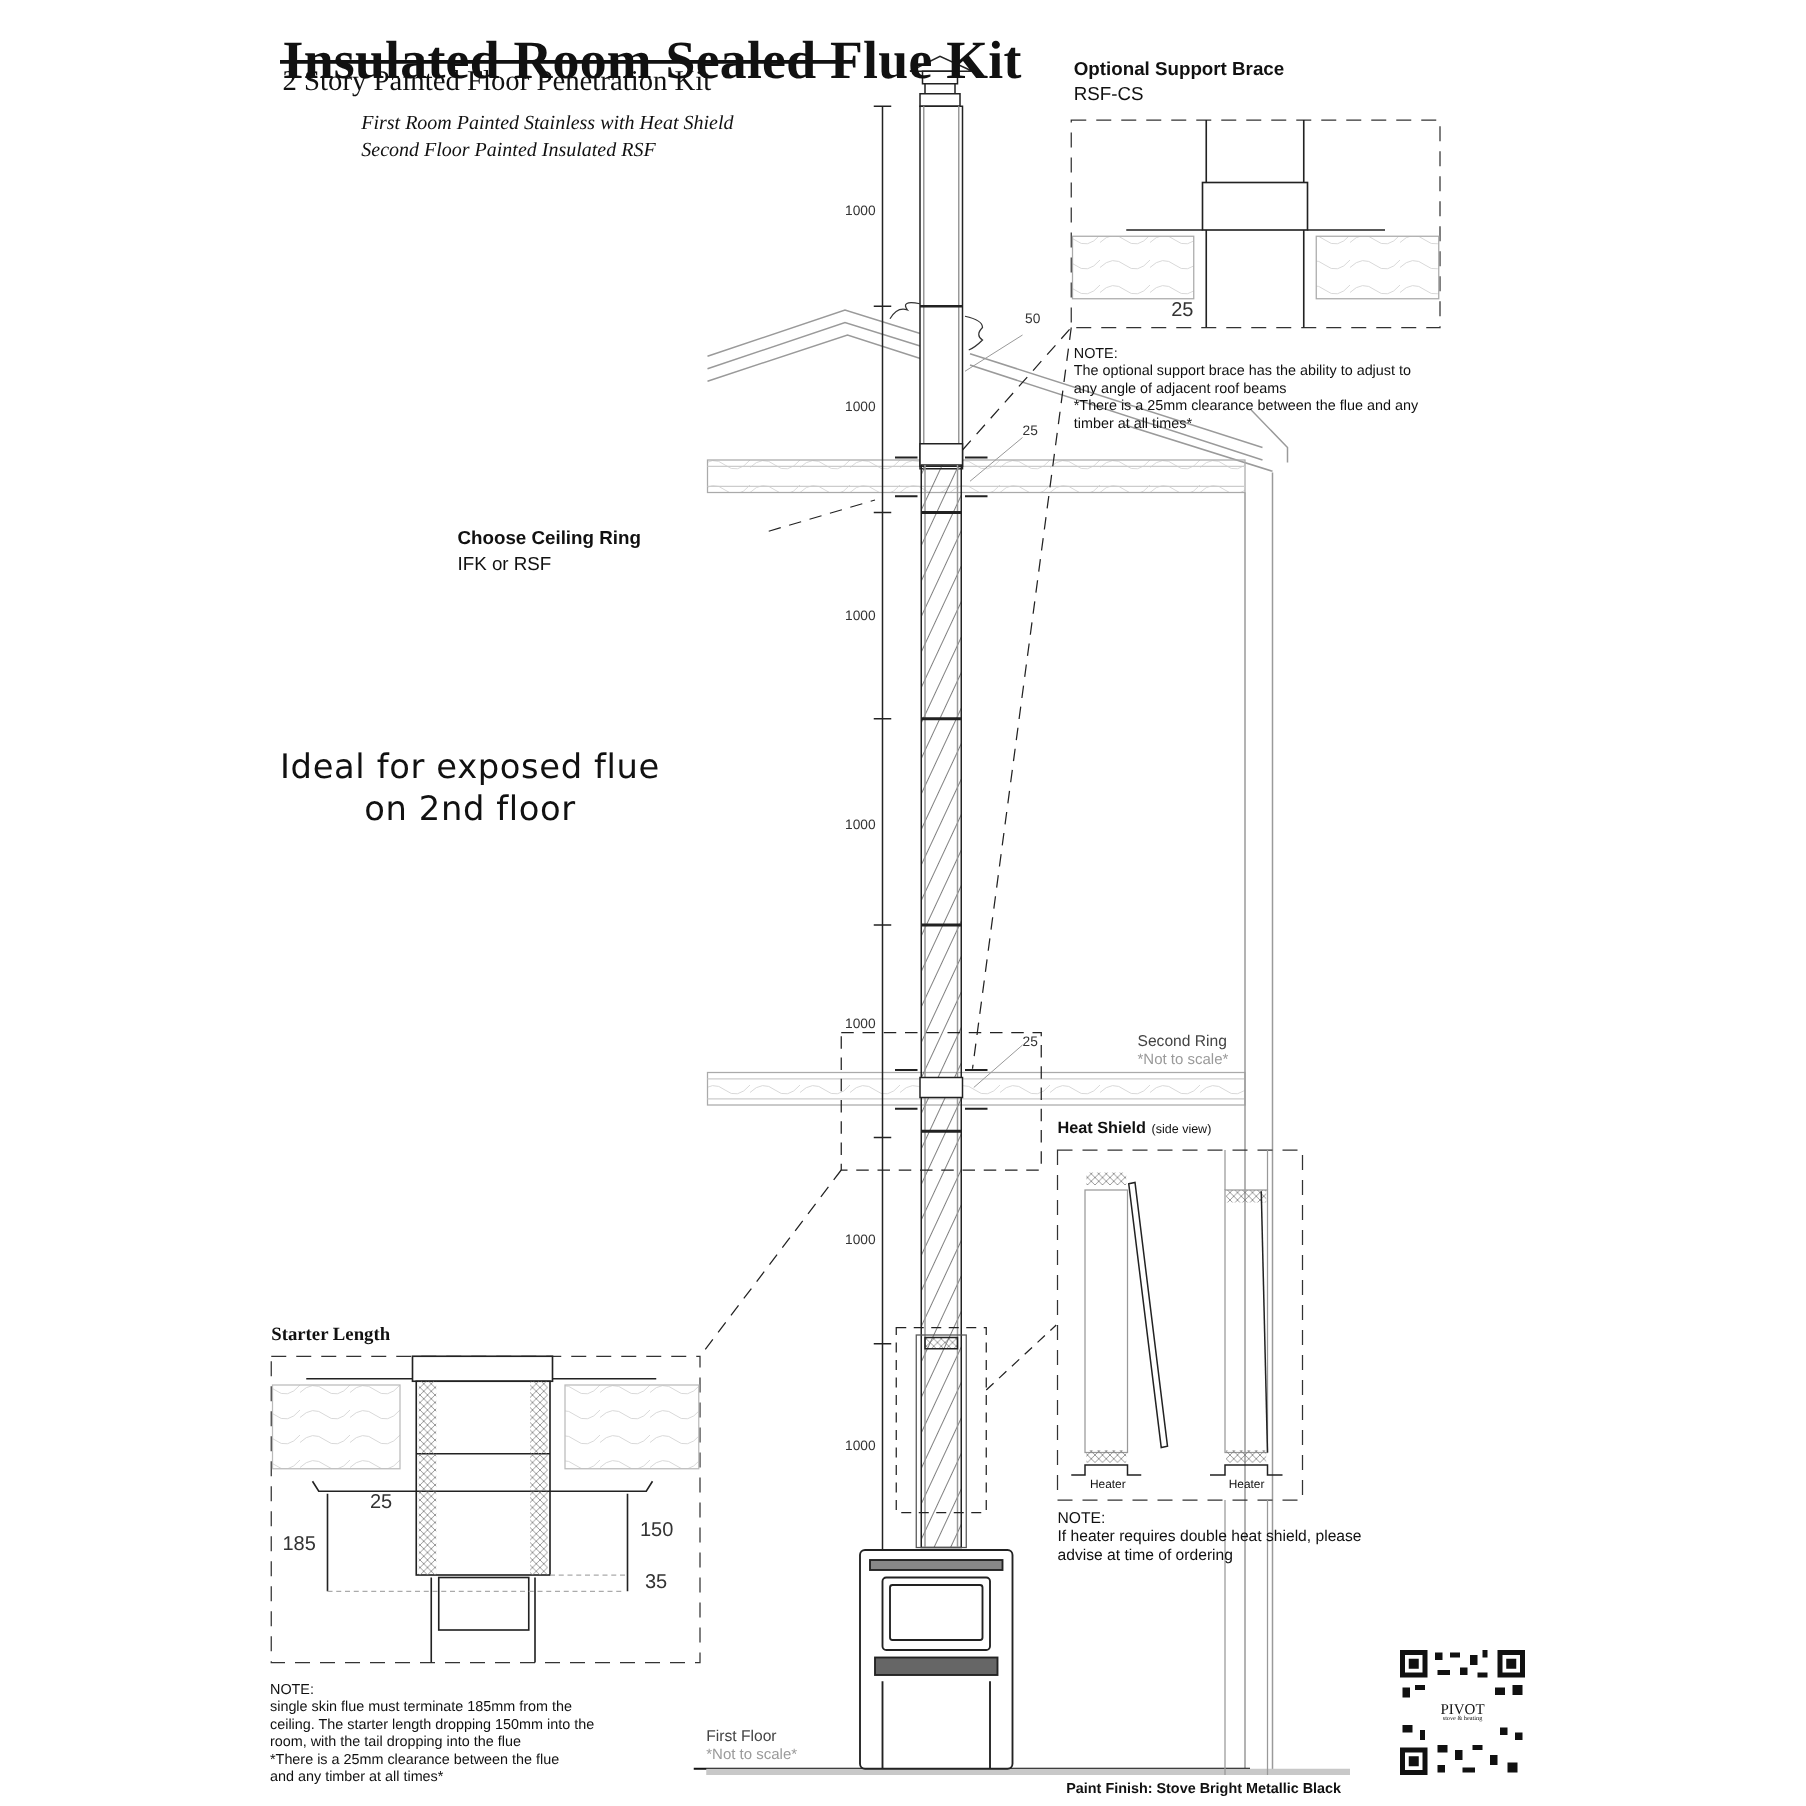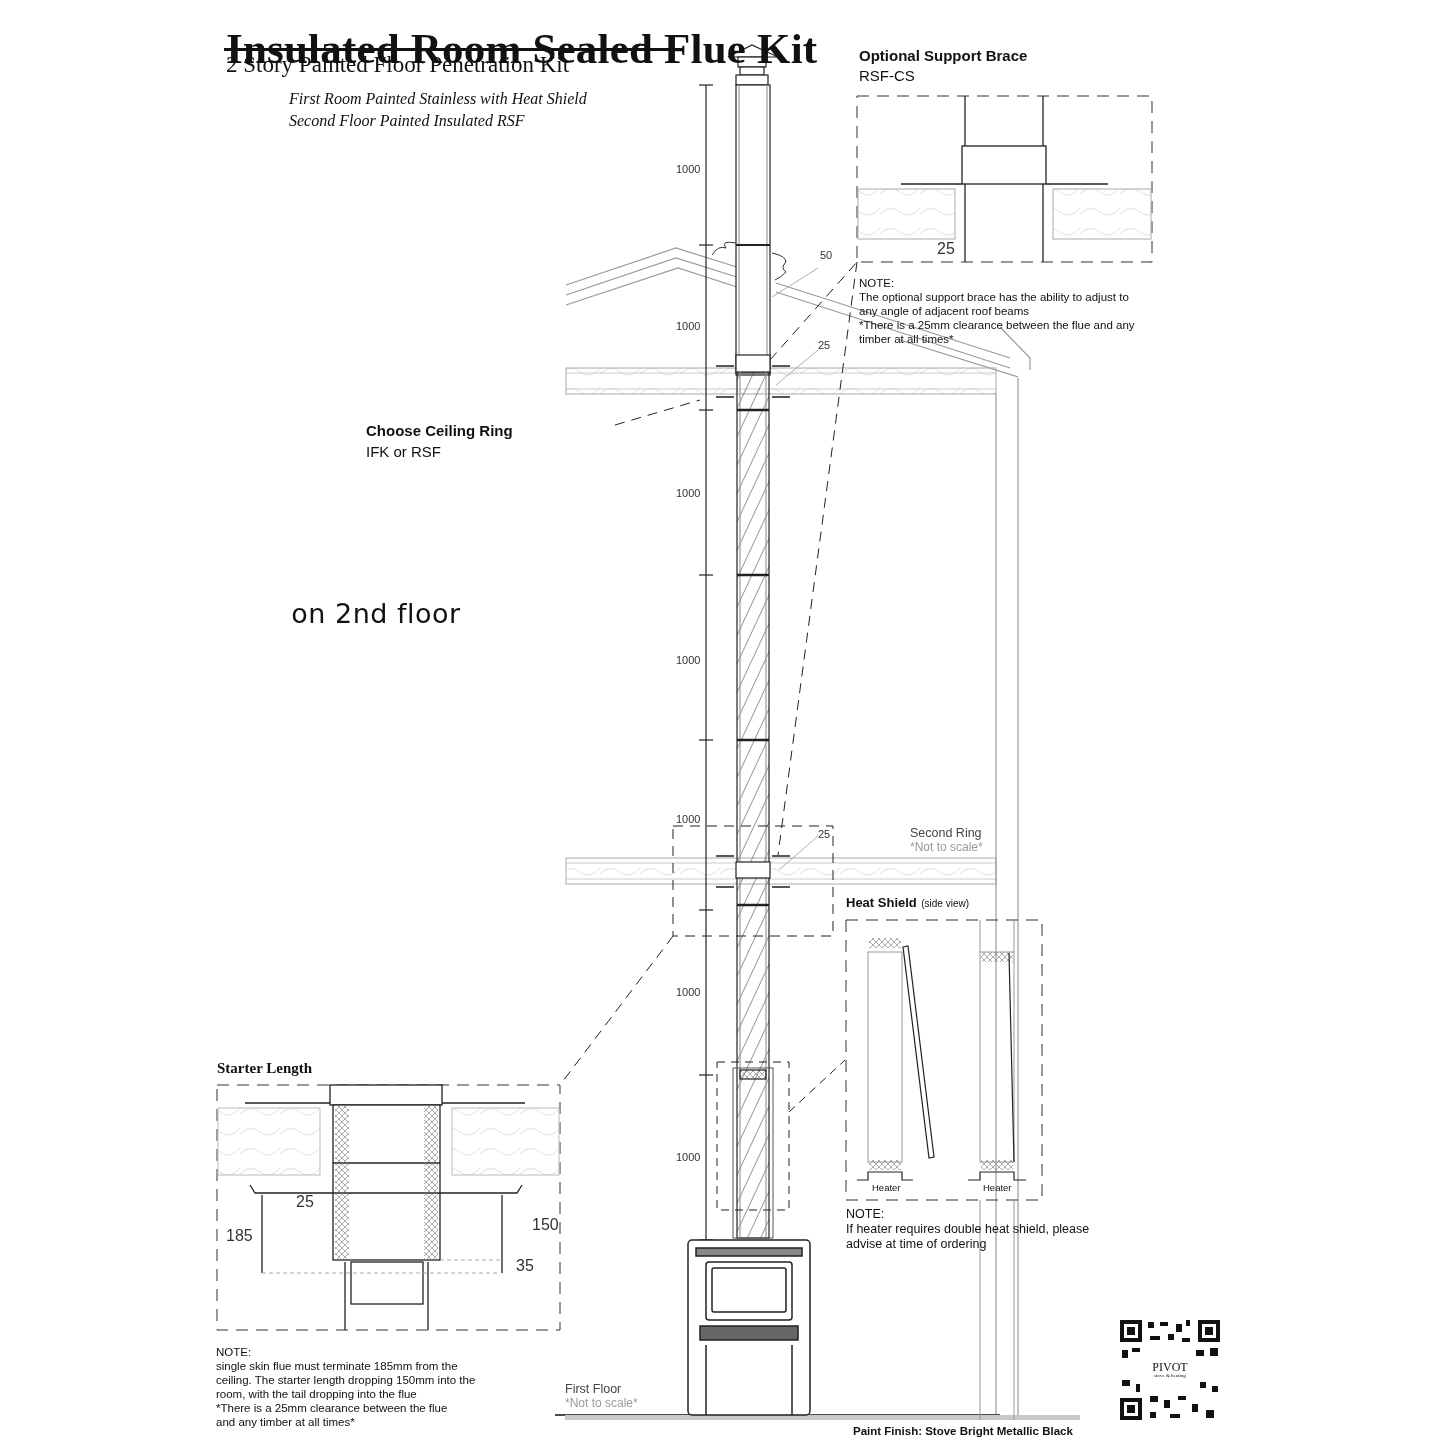--- a/index.html
+++ b/index.html
@@ -244,20 +244,21 @@
   </g>
 </svg>
 
 <div id="title" class="abs serif">Insulated Room Sealed Flue Kit</div>
 <div id="title-rule" class="abs"></div>
 <div id="subtitle" class="abs serif">2 Story Painted Floor Penetration Kit</div>
 <div id="sub1" class="abs serif sub-italic">First Room Painted Stainless with Heat Shield</div>
 <div id="sub2" class="abs serif sub-italic">Second Floor Painted Insulated RSF</div>
 
 <div id="hand" class="abs hand">
+  <div>Ideal for exposed flue</div>
   <div>on 2nd floor</div>
 </div>
 
 <div class="abs lbl-b" style="left:366px; top:422px;">Choose Ceiling Ring</div>
 <div class="abs lbl" style="left:366px; top:443px;">IFK or RSF</div>
 
 <div class="abs dim" style="left:676px; top:163px;">1000</div>
 <div class="abs dim" style="left:676px; top:320px;">1000</div>
 <div class="abs dim" style="left:676px; top:487px;">1000</div>
 <div class="abs dim" style="left:676px; top:654px;">1000</div>
@@ -294,21 +295,21 @@
 <div class="abs" style="left:983px; top:1182px; font-size:9.5px;">Heater</div>
 <div class="abs note-md" style="left:846px; top:1207px;">
   <div>NOTE:</div>
   <div>If heater requires double heat shield, please</div>
   <div>advise at time of ordering</div>
 </div>
 
 <div class="abs serif" style="left:217px; top:1060px; font-size:15px; font-weight:bold;">Starter Length</div>
 <div class="abs" style="left:296px; top:1193px; font-size:16px; color:#333;">25</div>
 <div class="abs" style="left:226px; top:1227px; font-size:16px; color:#333;">185</div>
-<div class="abs" style="left:532px; top:1216px; font-size:16px; color:#333;">150</div>
+<div class="abs" style="left:512px; top:1216px; font-size:16px; color:#333;">150</div>
 <div class="abs" style="left:516px; top:1257px; font-size:16px; color:#333;">35</div>
 <div class="abs note" style="left:216px; top:1345px;">
   <div>NOTE:</div>
   <div>single skin flue must terminate 185mm from the</div>
   <div>ceiling. The starter length dropping 150mm into the</div>
   <div>room, with the tail dropping into the flue</div>
   <div>*There is a 25mm clearance between the flue</div>
   <div>and any timber at all times*</div>
 </div>
 

